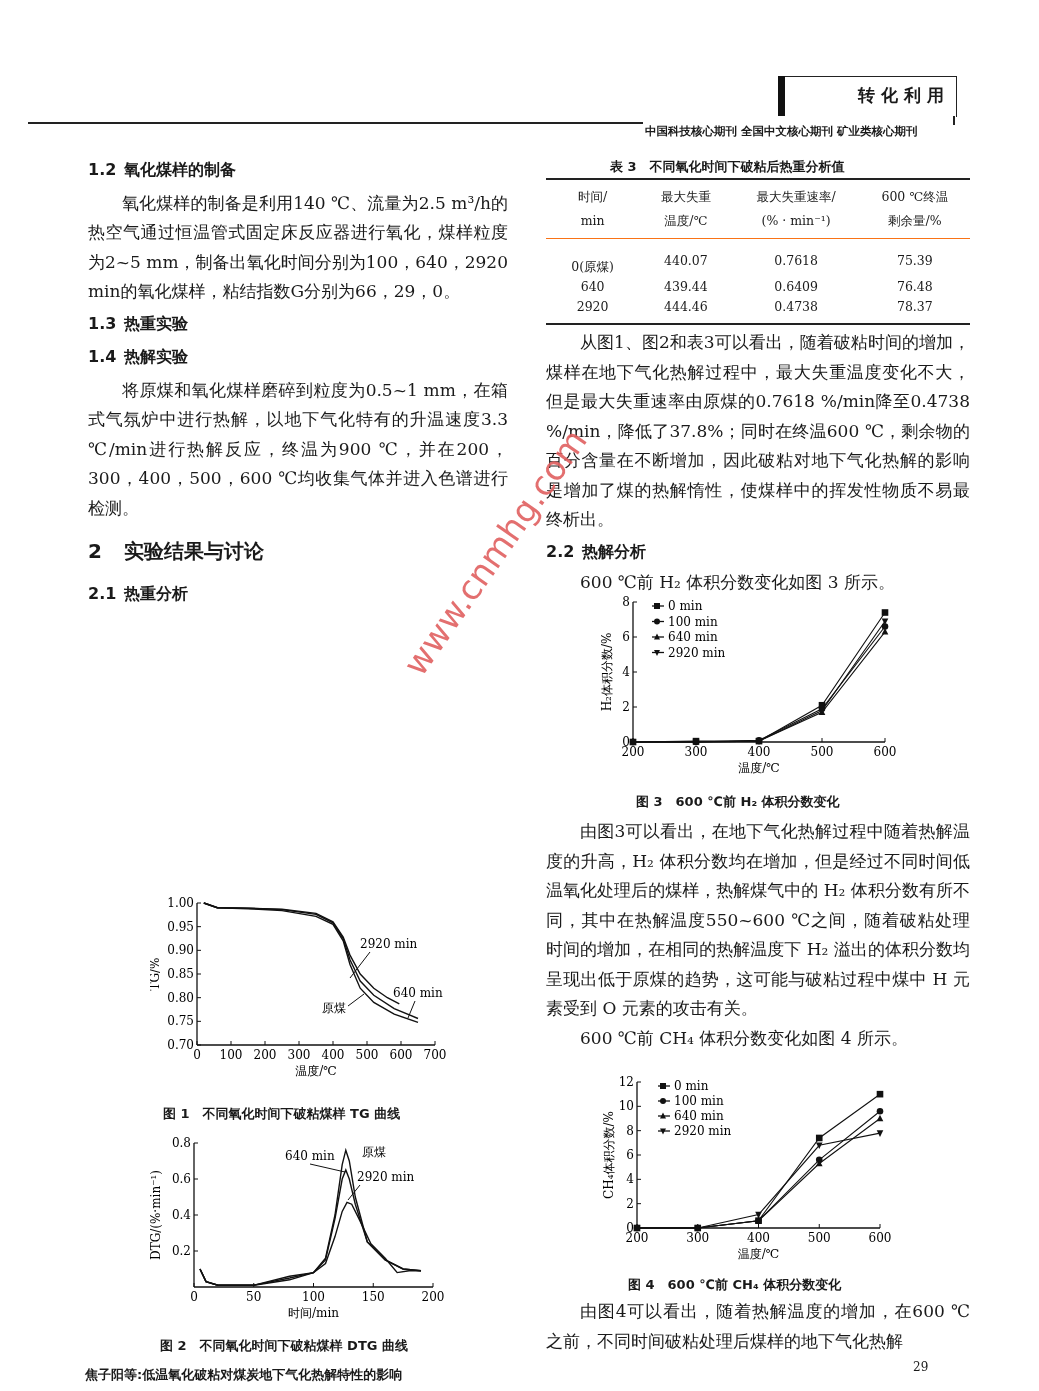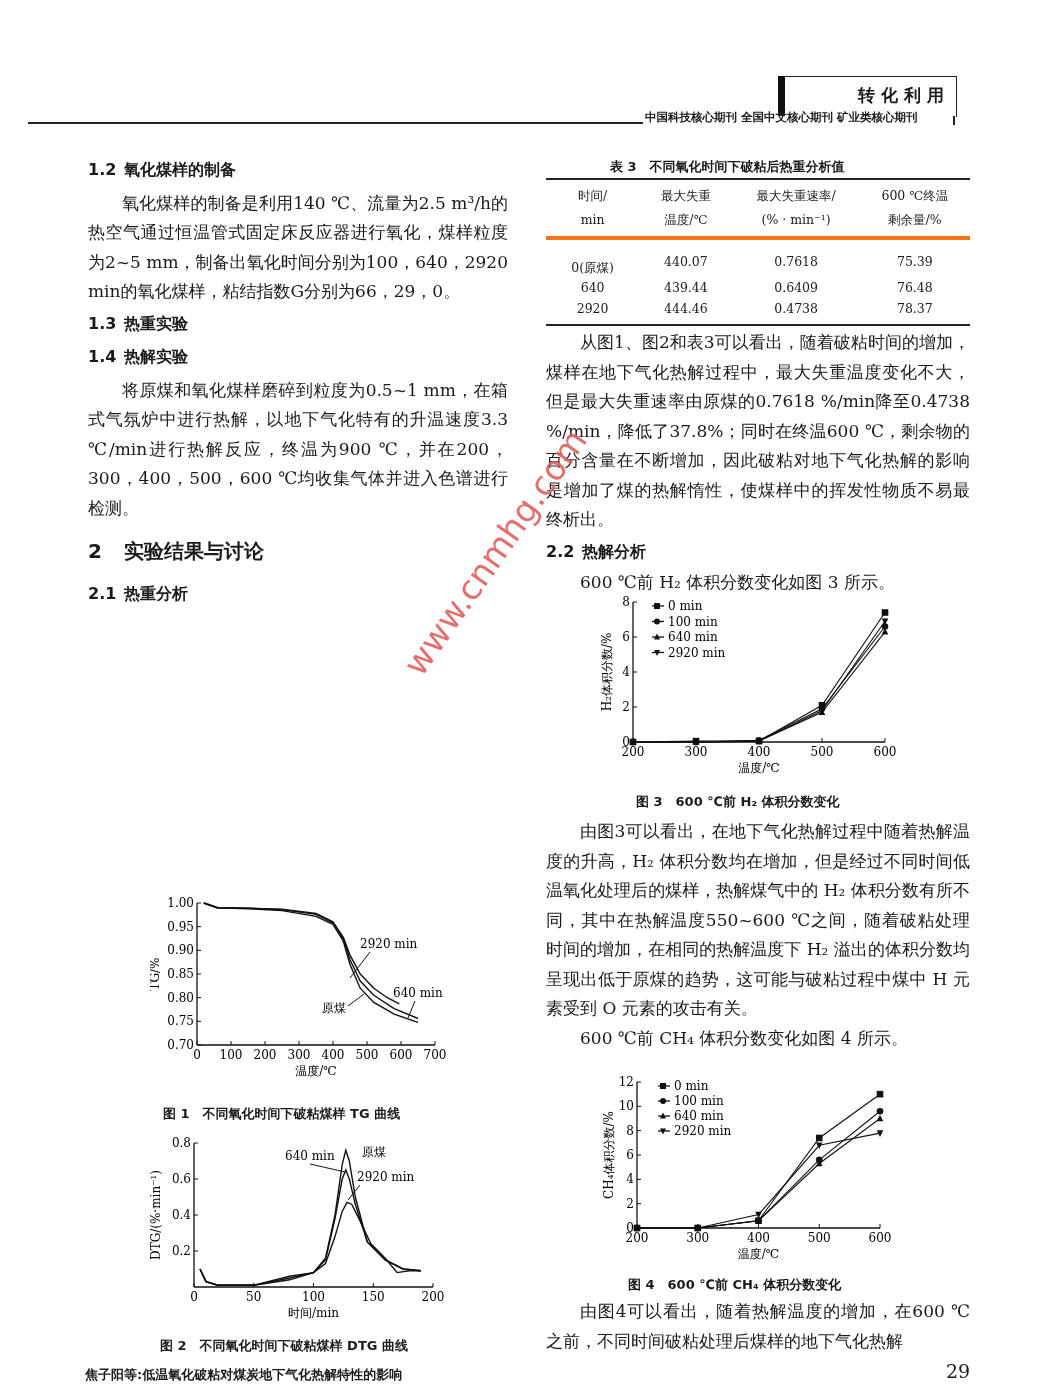--- a/index.html
+++ b/index.html
@@ -2,33 +2,33 @@
 <html><head>
 <meta charset="utf-8">
 <style>
   html,body{margin:0;padding:0;background:#fff;}
   body{width:1039px;height:1391px;position:relative;overflow:hidden;font-family:"DejaVu Serif","Liberation Serif",serif;color:#1a1a1a;}
   .abs{position:absolute;}
   .hdr-box{left:778px;top:76px;width:178px;height:40px;border-top:1.5px solid #222;border-right:1.5px solid #222;}
   .hdr-bar{left:778px;top:76px;width:7px;height:40px;background:#111;}
   .hdr-title{left:800px;top:84px;width:150px;text-align:right;font-family:Liberation Serif, serif;font-weight:bold;font-size:17px;letter-spacing:6px;}
   .hdr-rule{left:28px;top:122px;width:615px;height:2px;background:#222;}
-  .hdr-journals{left:645px;top:110px;font-family:"DejaVu Sans",sans-serif;font-weight:bold;font-size:11.5px;white-space:nowrap;}
+  .hdr-journals{left:645px;top:124px;font-family:"DejaVu Sans",sans-serif;font-weight:bold;font-size:11.5px;white-space:nowrap;}
   .hdr-tick{left:953px;top:116px;width:2px;height:9px;background:#222;}
   .col{font-size:17px;line-height:29.5px;}
   .col p{margin:0;text-indent:34px;text-align:justify;}
   .h3{font-family:"DejaVu Sans",sans-serif;font-weight:bold;font-size:16px;margin:0;}
   .h3 .num{display:inline-block;width:36px;}
   .h2{font-family:"DejaVu Sans",sans-serif;font-weight:bold;font-size:20px;}
   .h2 .num{display:inline-block;width:36px;}
   .cap{font-family:"DejaVu Sans",sans-serif;font-weight:bold;font-size:13px;white-space:nowrap;}
   table.t3{border-collapse:collapse;font-size:12.5px;}
   table.t3 td,table.t3 th{text-align:center;font-weight:normal;padding:0;}
   .footer-left{left:85px;top:1366px;font-family:"DejaVu Sans",sans-serif;font-weight:bold;font-size:13px;}
-  .footer-right{left:946px;top:1360px;font-size:19px;}
+  .footer-right{left:913px;top:1360px;font-size:12px;}
   .wm{left:395px;top:660px;color:#e06060;font-family:"DejaVu Sans",sans-serif;font-size:34px;transform:rotate(-55deg);transform-origin:left top;white-space:nowrap;opacity:0.9;}
   svg text{font-family:"DejaVu Serif","Liberation Serif",serif;}
 </style>
 </head>
 <body>
 
 <div class="abs hdr-box"></div>
 <div class="abs hdr-bar"></div>
 <div class="abs hdr-title">转化利用</div>
 <div class="abs hdr-rule"></div>
@@ -123,21 +123,21 @@
     <text x="212" y="26" font-size="12">原煤</text>
     <text x="207" y="51" font-size="12">2920 min</text>
     <line x1="210" y1="55" x2="198" y2="70" stroke="#111" stroke-width="1"></line>
   </svg>
 <div class="abs cap" style="left:160px;top:1337px;">图 2　不同氧化时间下破粘煤样 DTG 曲线</div>
 
 <div class="abs cap" style="left:610px;top:158px;">表 3　不同氧化时间下破粘后热重分析值</div>
 <div class="abs" style="left:546px;top:178px;width:424px;border-top:2px solid #222;border-bottom:2px solid #222;">
   <table class="t3" style="width:100%;">
     <thead>
-      <tr style="height:58px;border-bottom:4px solid #f97316;">
+      <tr style="height:58px;border-bottom:1px solid #f97316;">
         <th style="width:22%;line-height:24px;"><span>时间/</span><br><span>min</span></th>
         <th style="width:22%;line-height:24px;"><span>最大失重</span><br><span>温度/℃</span></th>
         <th style="width:30%;line-height:24px;"><span>最大失重速率/</span><br><span>(% · min⁻¹)</span></th>
         <th style="width:26%;line-height:24px;"><span>600 ℃终温</span><br><span>剩余量/%</span></th>
       </tr>
     </thead>
     <tbody>
       <tr style="height:28px;">
           <td style="padding-top:20px;">0(原煤)</td>
           <td style="padding-top:6px;">440.07</td>

